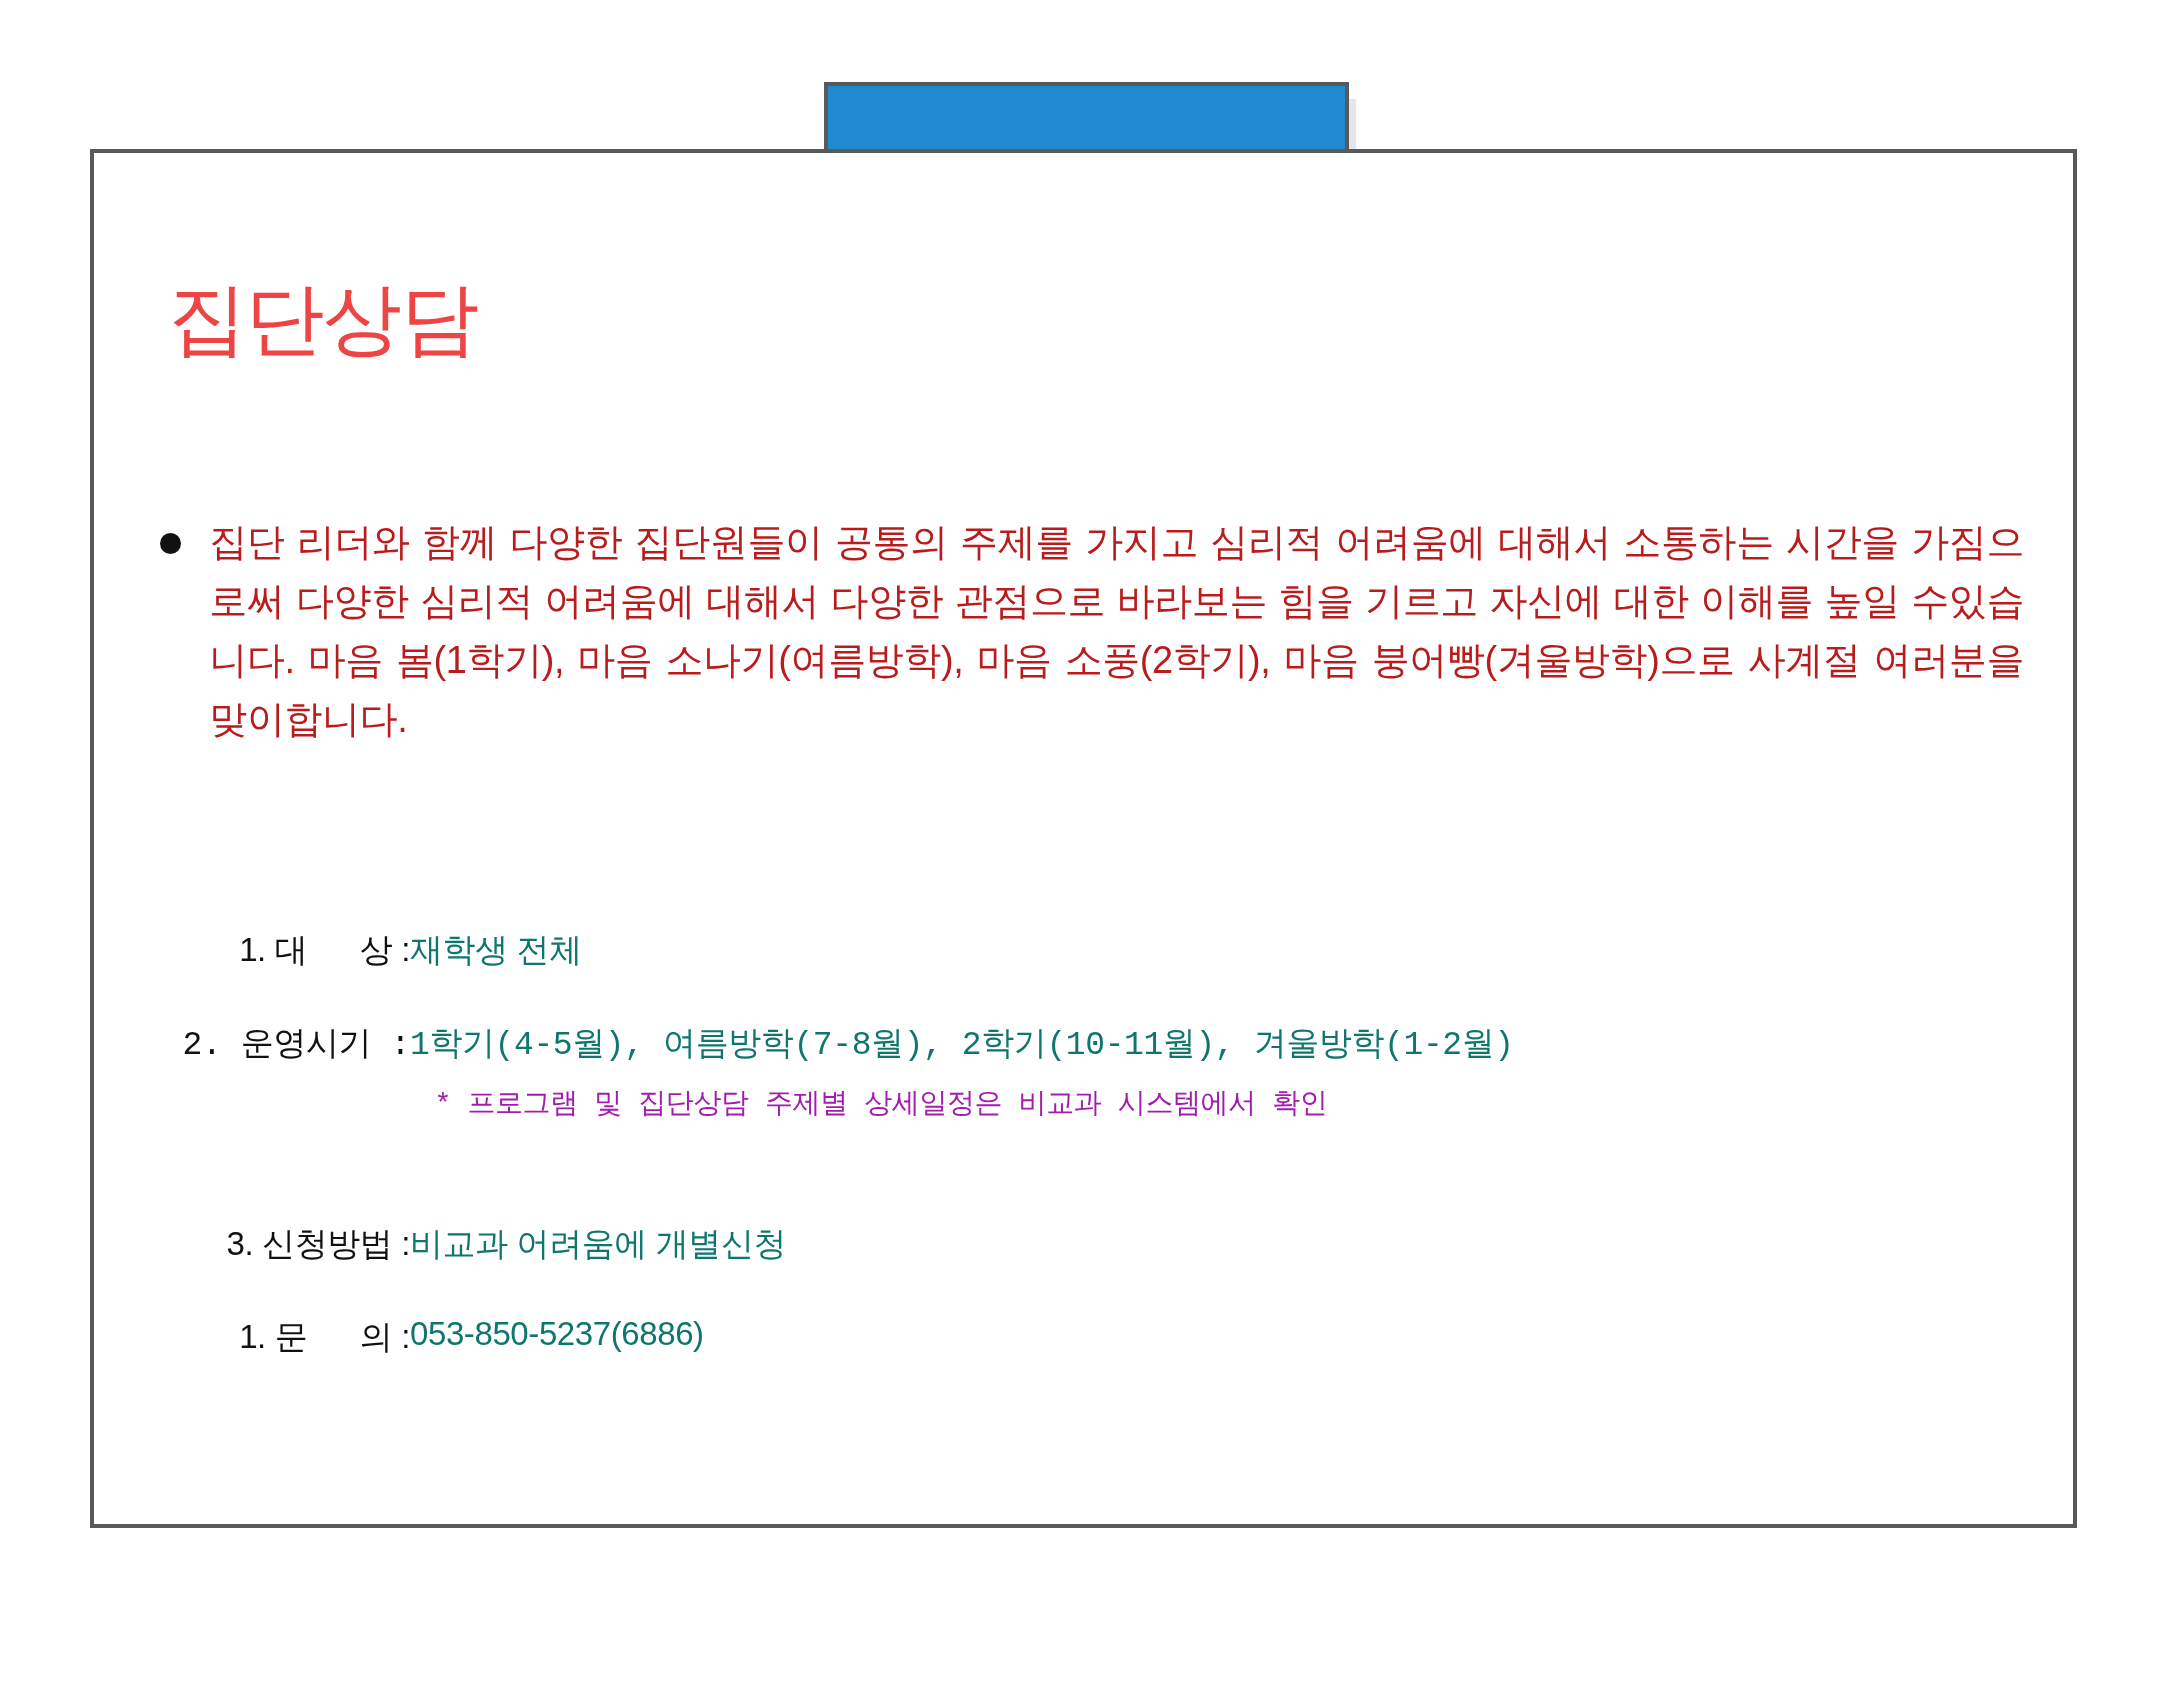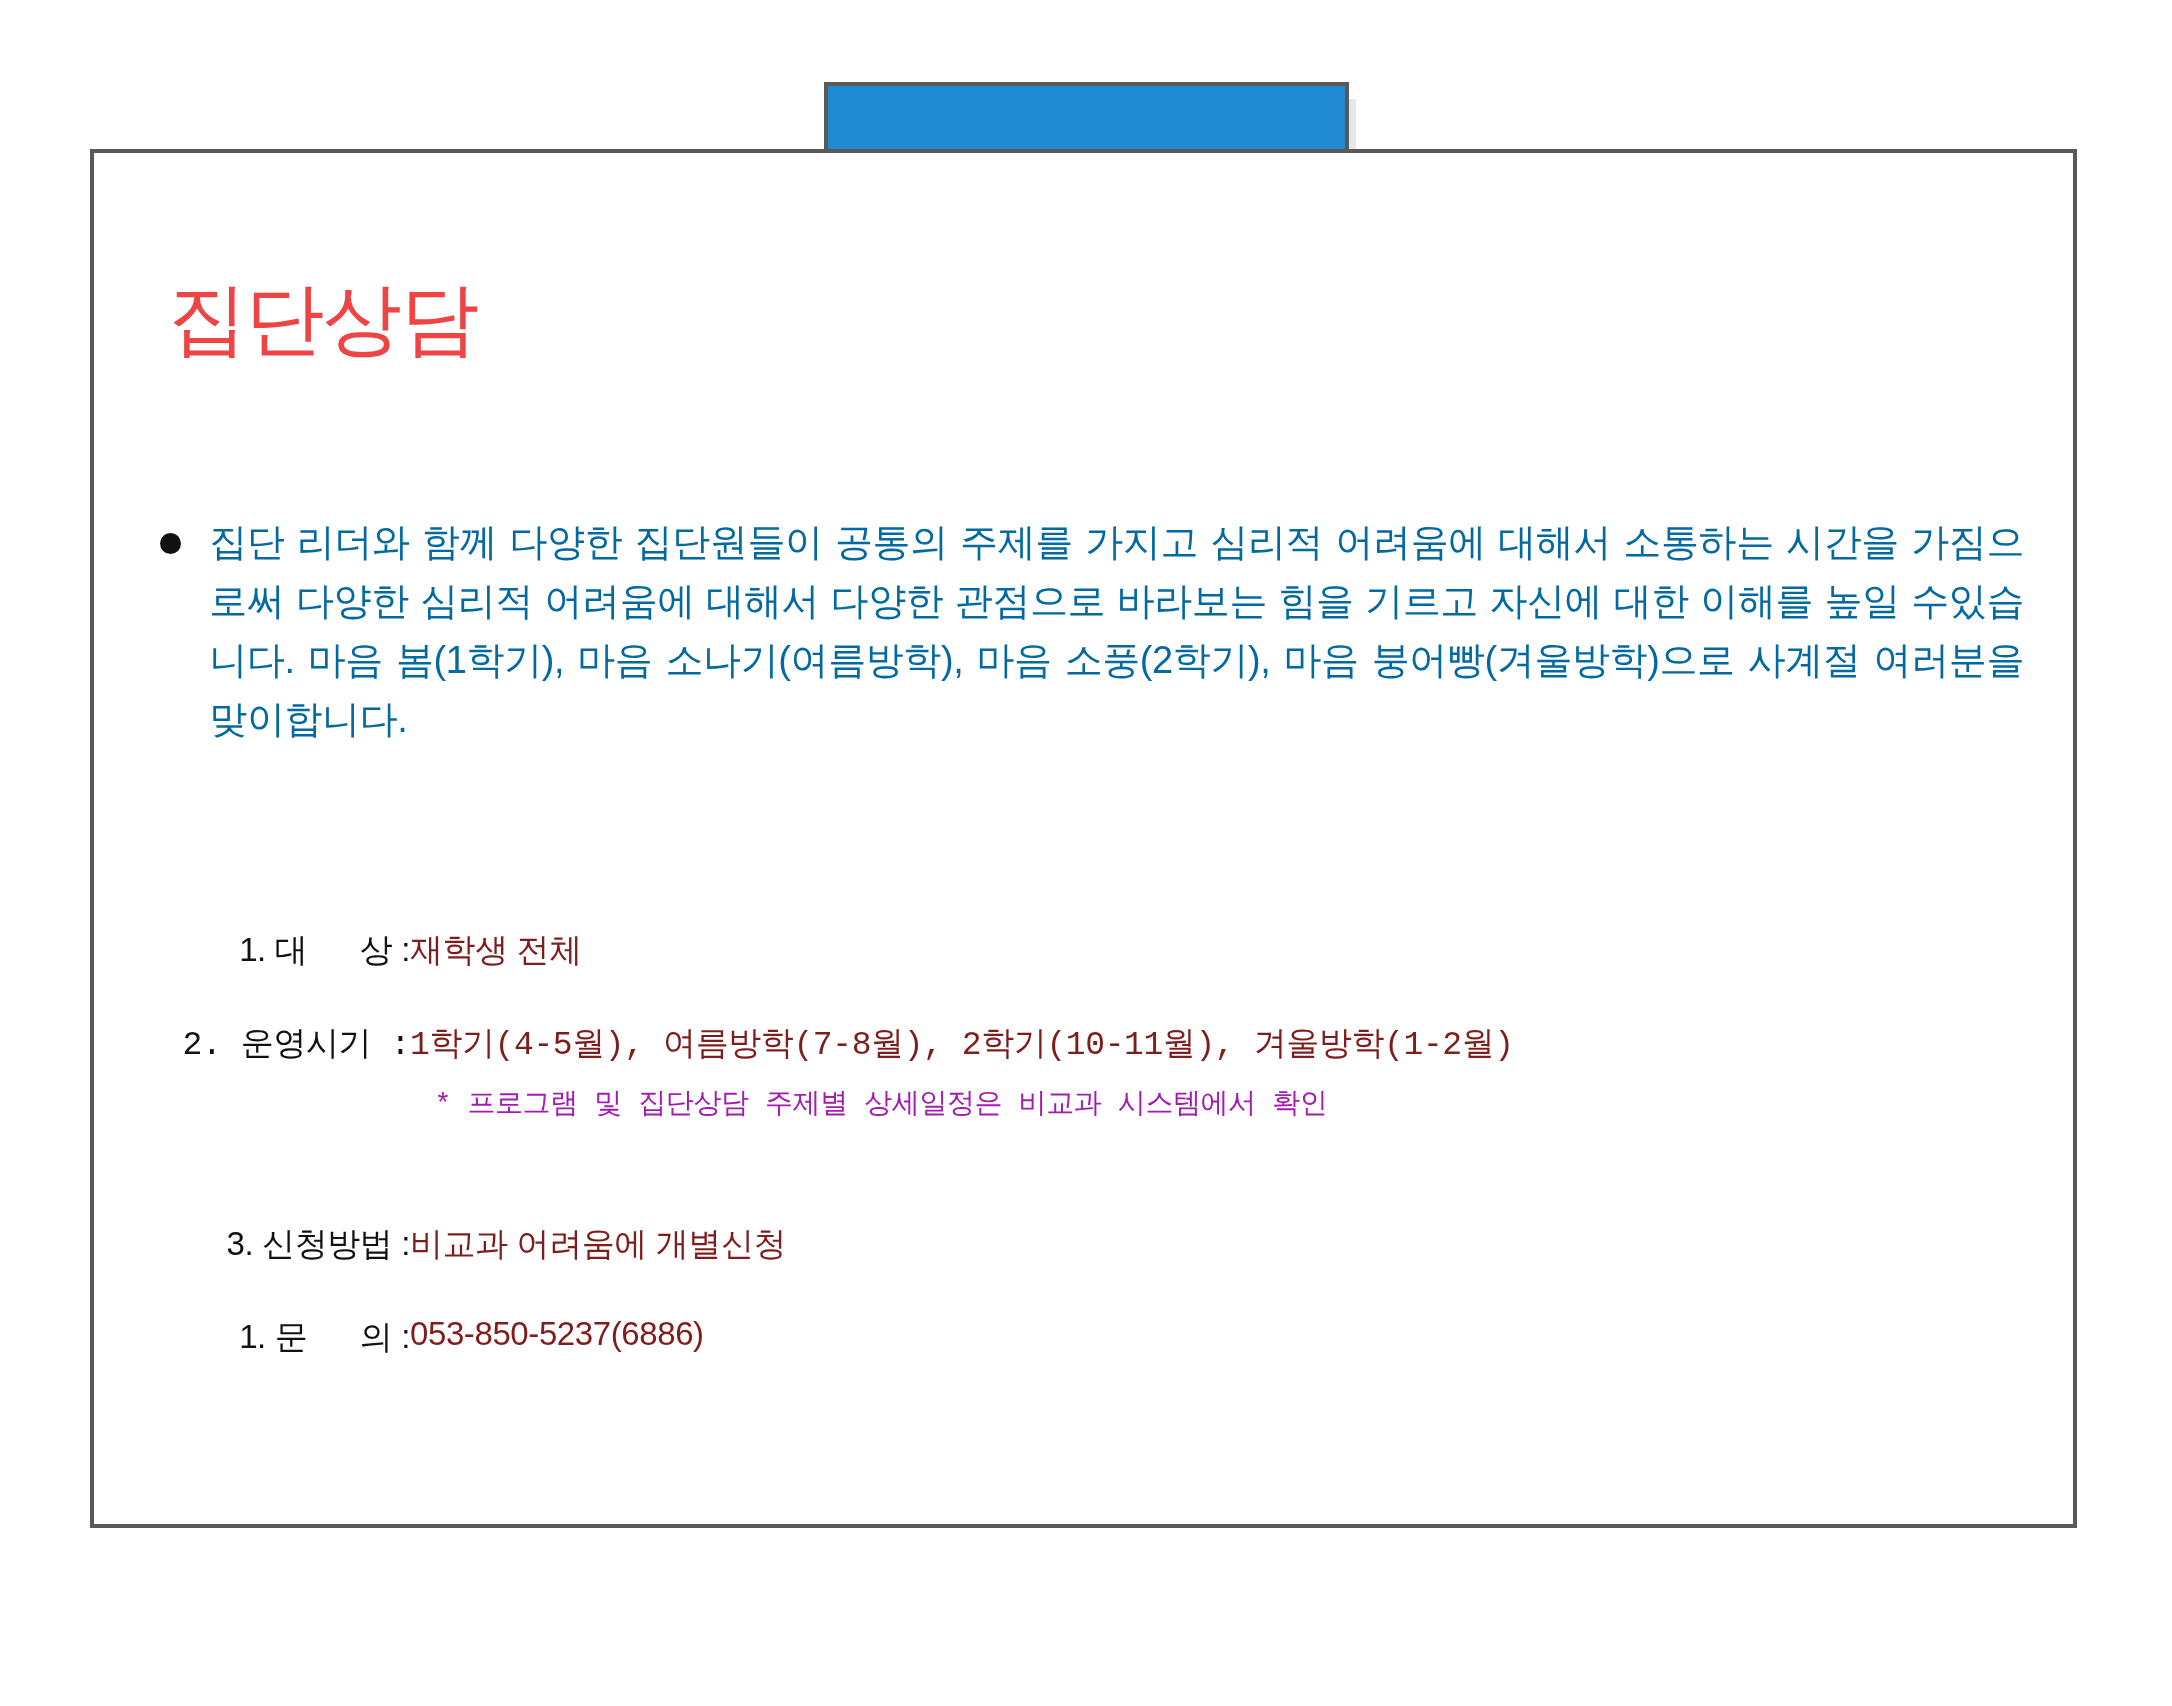--- a/index.html
+++ b/index.html
@@ -76,21 +76,21 @@
     border-radius: 50%;
     background: #111111;
     margin-top: 19.7px;
     margin-right: 28px;
   }
   .bullet-text {
     font-size: 38px;
     line-height: 1.55;
     text-align: justify;
     text-justify: inter-word;
-    color: #0369a1;
+    color: #b91c1c;
     letter-spacing: -0.4px;
   }
 
   
   .detail-list {
     position: absolute;
     left: 164px;
     top: 928px;
     width: 1847px;
   }
@@ -103,21 +103,21 @@
     font-size: 33px;
     color: #111111;
     width: 246px;
     min-width: 246px;
     white-space: pre;
     letter-spacing: -0.4px;
     text-align: right;
   }
   .detail-value {
     font-size: 33px;
-    color: #7f1d1d;
+    color: #0f766e;
     letter-spacing: -0.4px;
     text-align: center;
   }
   .detail-note {
     font-size: 28px;
     color: #a21caf;
     margin-top: 18px;
     margin-left: 24.6px;
     letter-spacing: -0.4px;
   }

